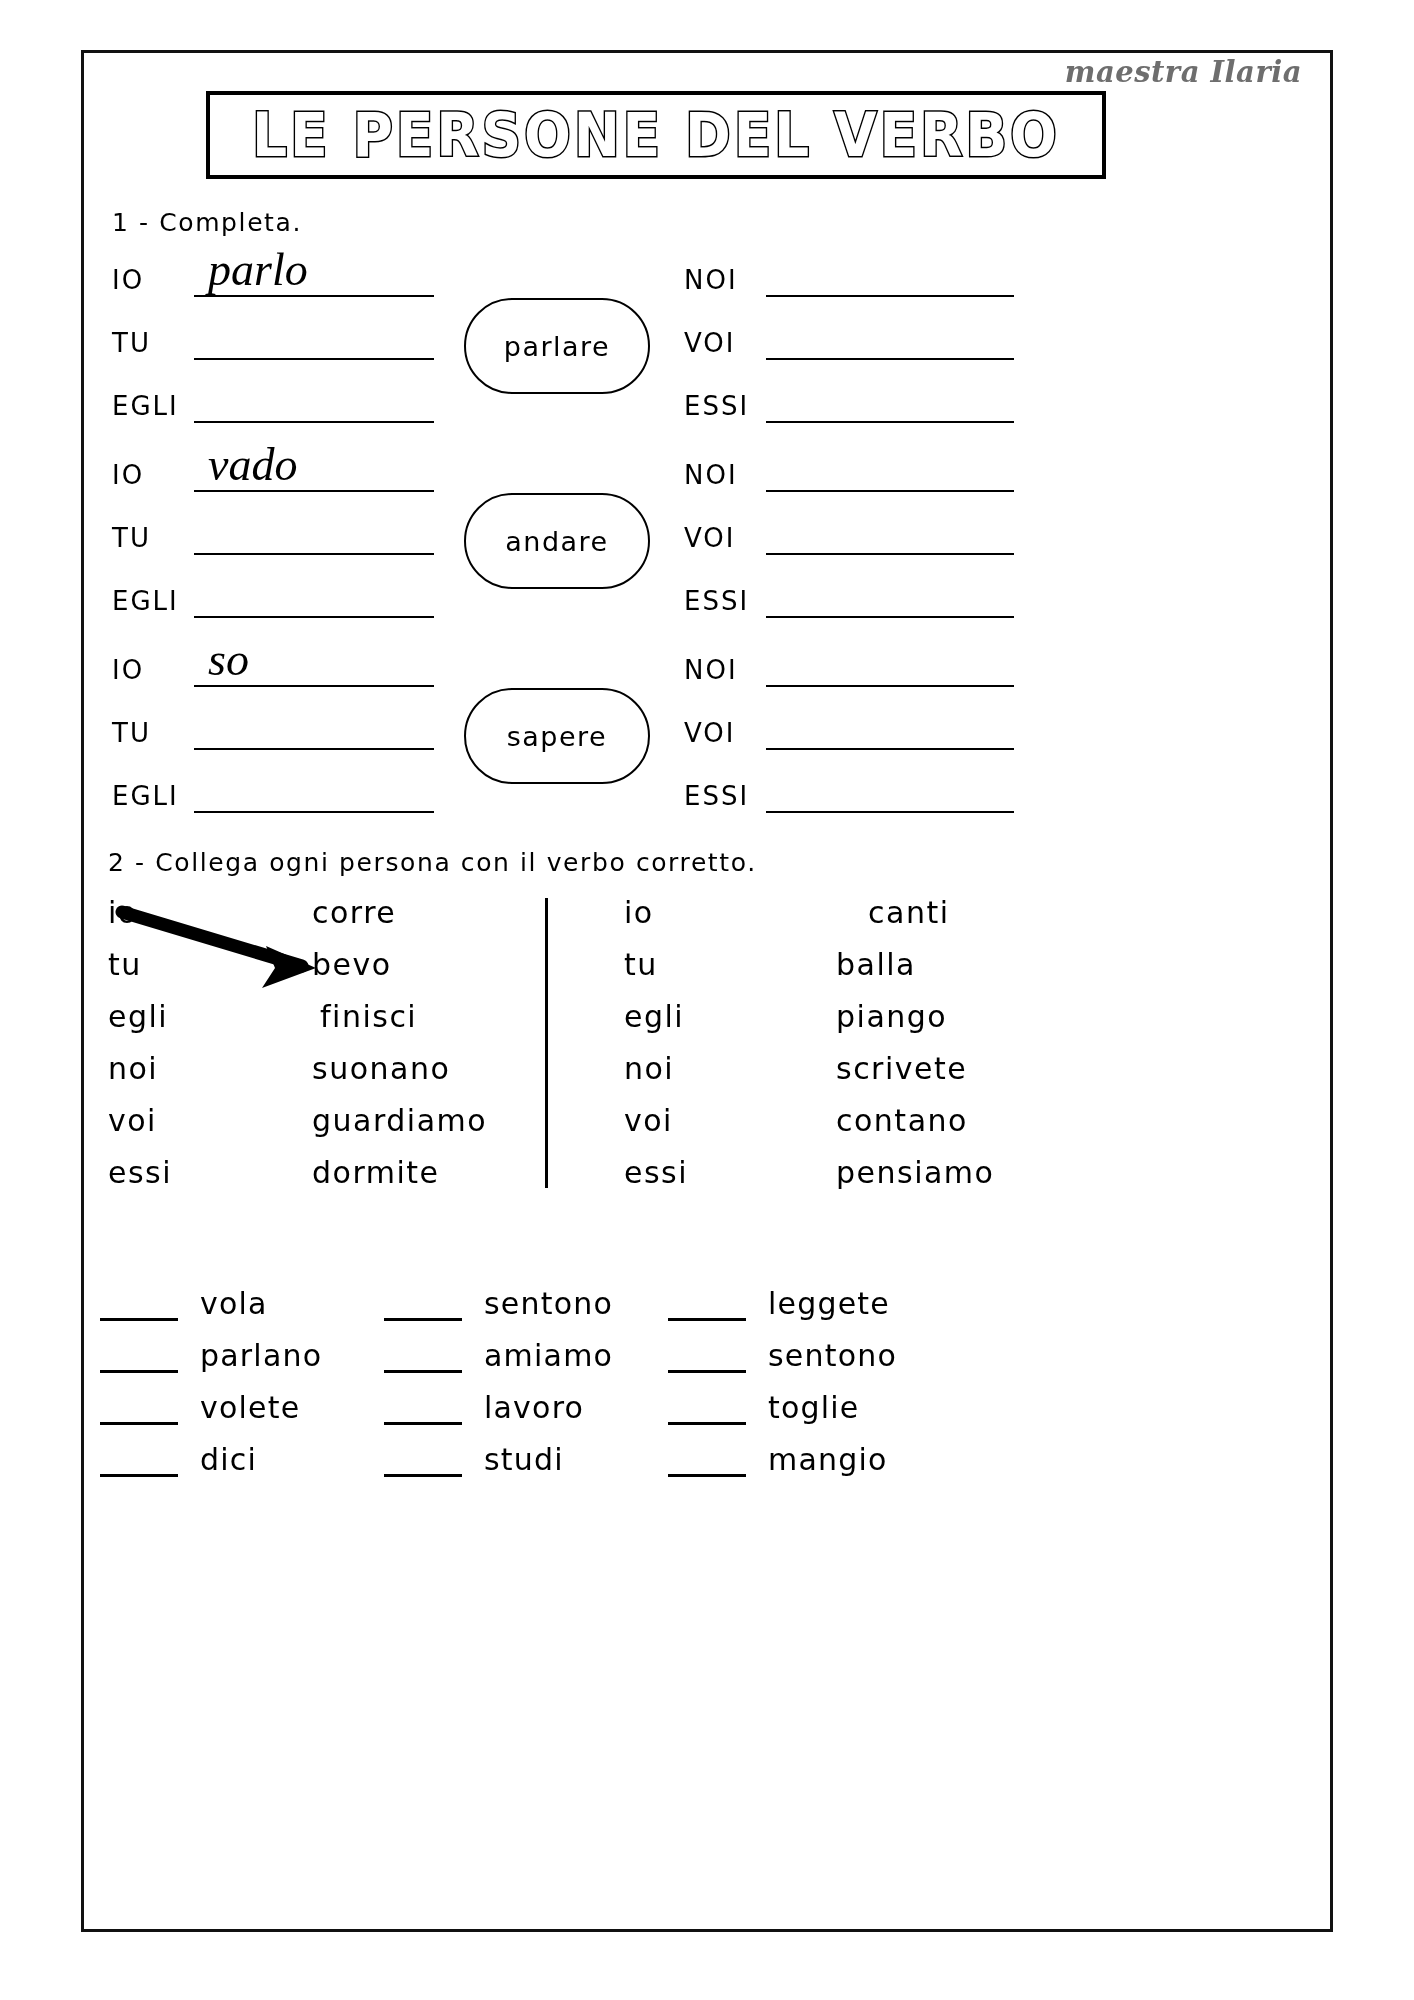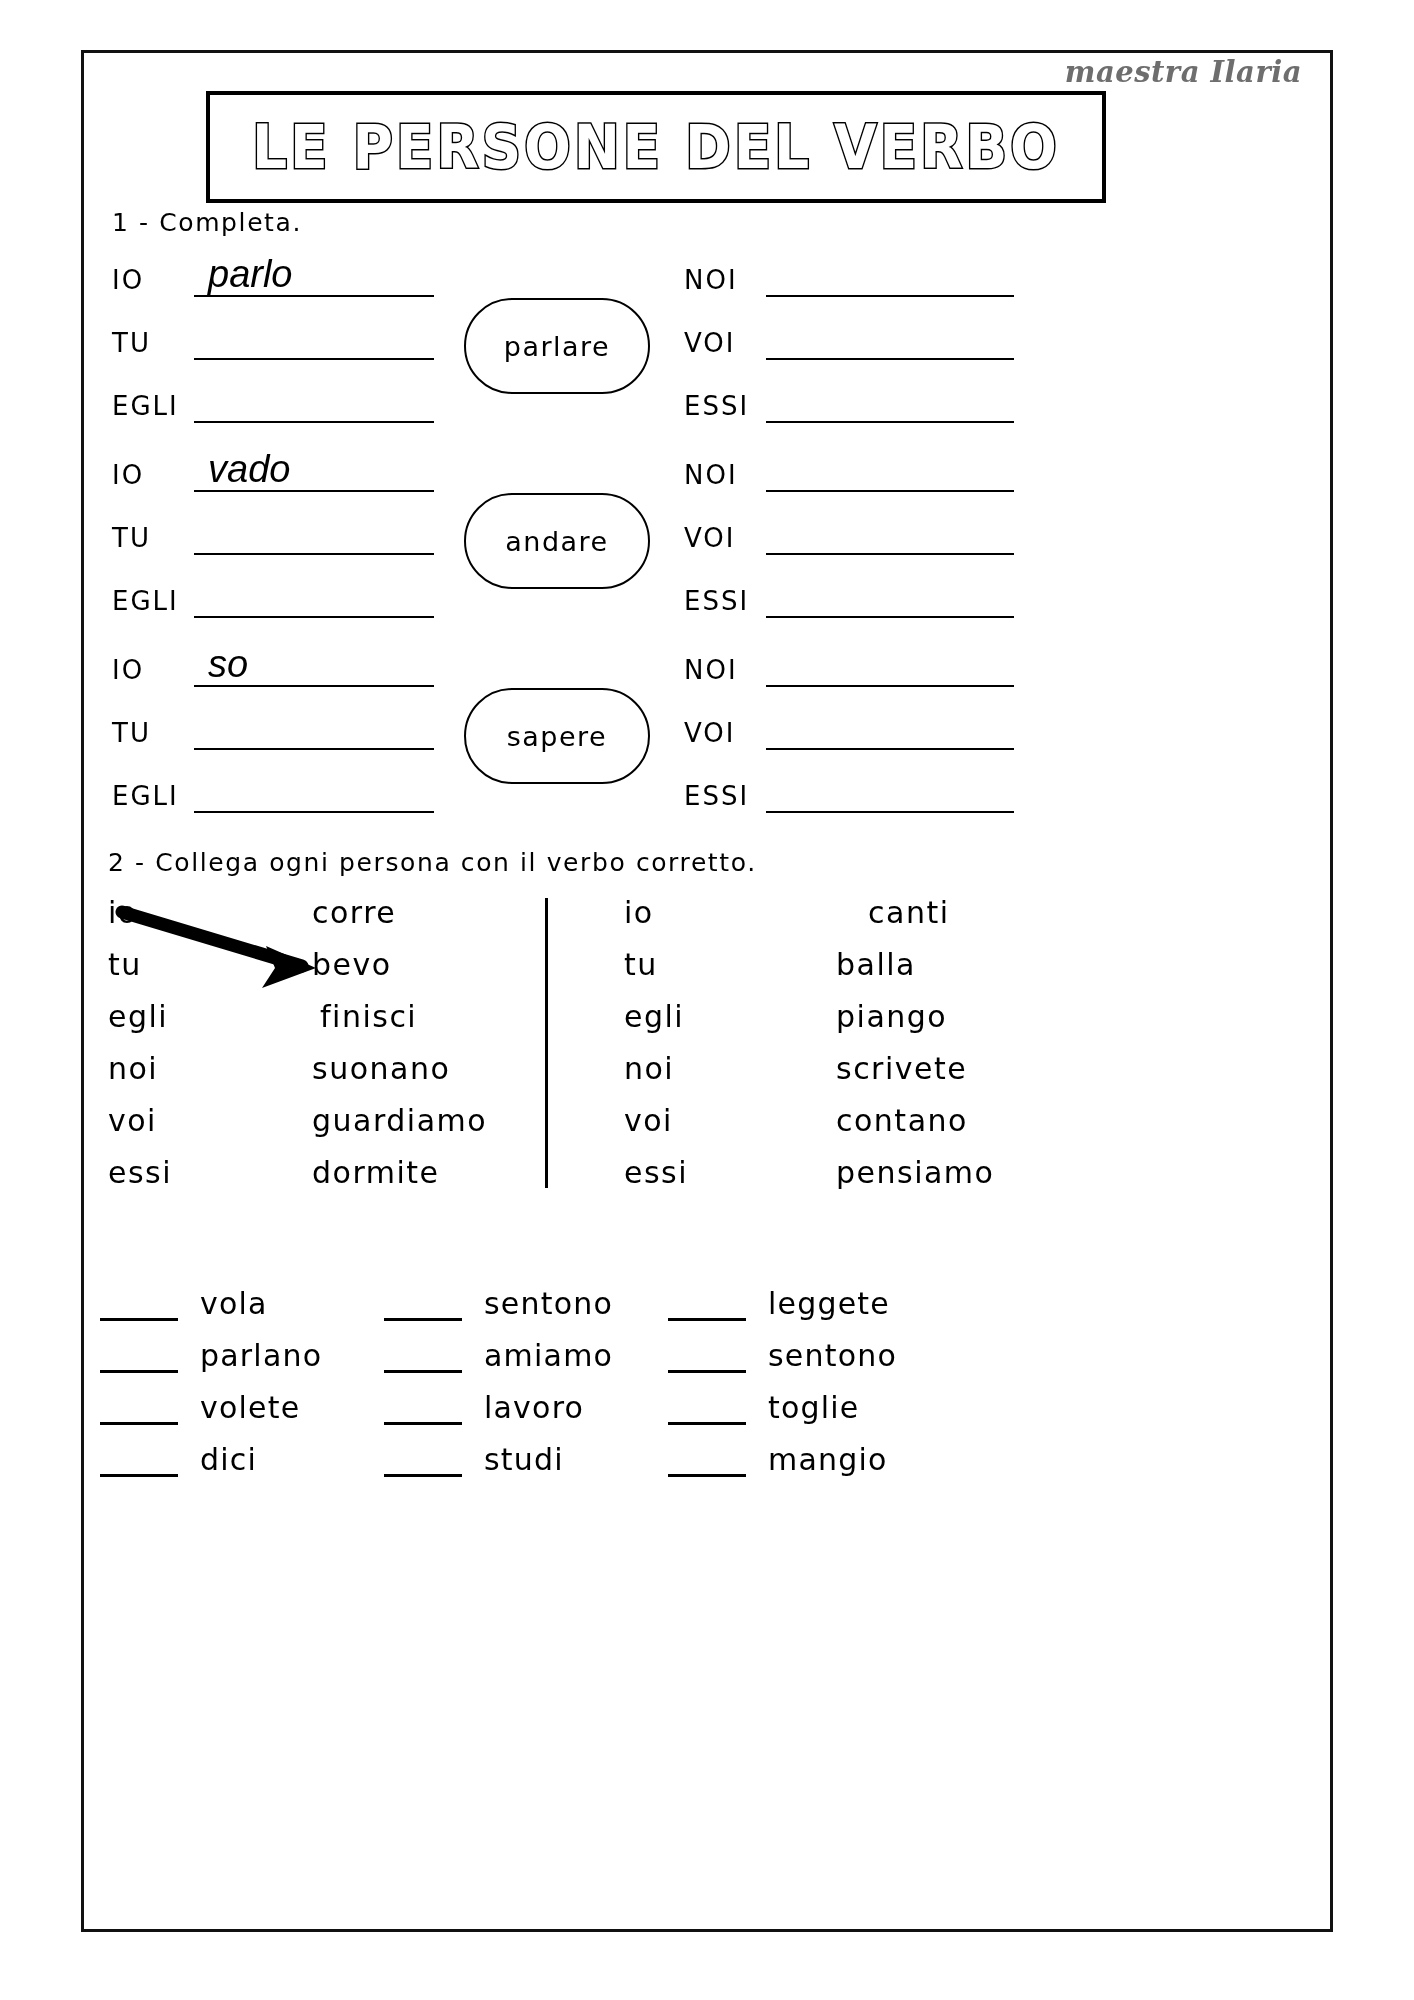--- a/index.html
+++ b/index.html
@@ -41,21 +41,21 @@
     color: #6e6e6e;
     white-space: nowrap;
   }
 
   
   #title-box {
     position: absolute;
     left: 122px;
     top: 38px;
     width: 900px;
-    height: 112px;
+    height: 88px;
     border: 4px solid #000;
     box-sizing: border-box;
     display: flex;
     align-items: center;
     justify-content: center;
   }
   #title-text {
     font-family: "DejaVu Sans", sans-serif;
     font-weight: bold;
     font-size: 60px;
@@ -94,23 +94,23 @@
   }
   .blank-line {
     border-bottom: 2.5px solid #000;
     margin-left: 10px;
     position: relative;
   }
   .answer {
     position: absolute;
     left: 14px;
     bottom: 2px;
-    font-family: Liberation Sans, sans-serif;
+    font-family: Liberation Serif, serif;
     font-style: italic;
-    font-size: 38px;
+    font-size: 46px;
     letter-spacing: 0px;
     line-height: 1;
     white-space: nowrap;
   }
 
   
   .verb-pill {
     position: absolute;
     width: 186px;
     height: 96px;

